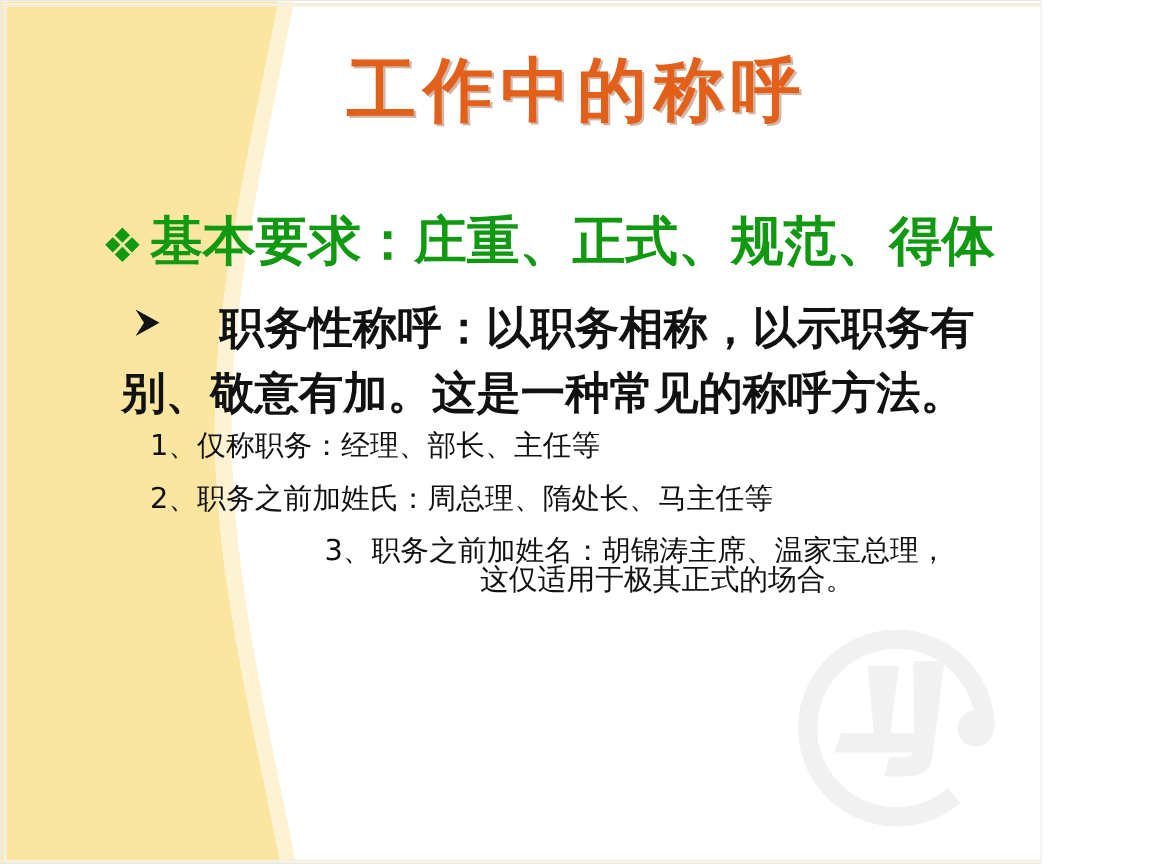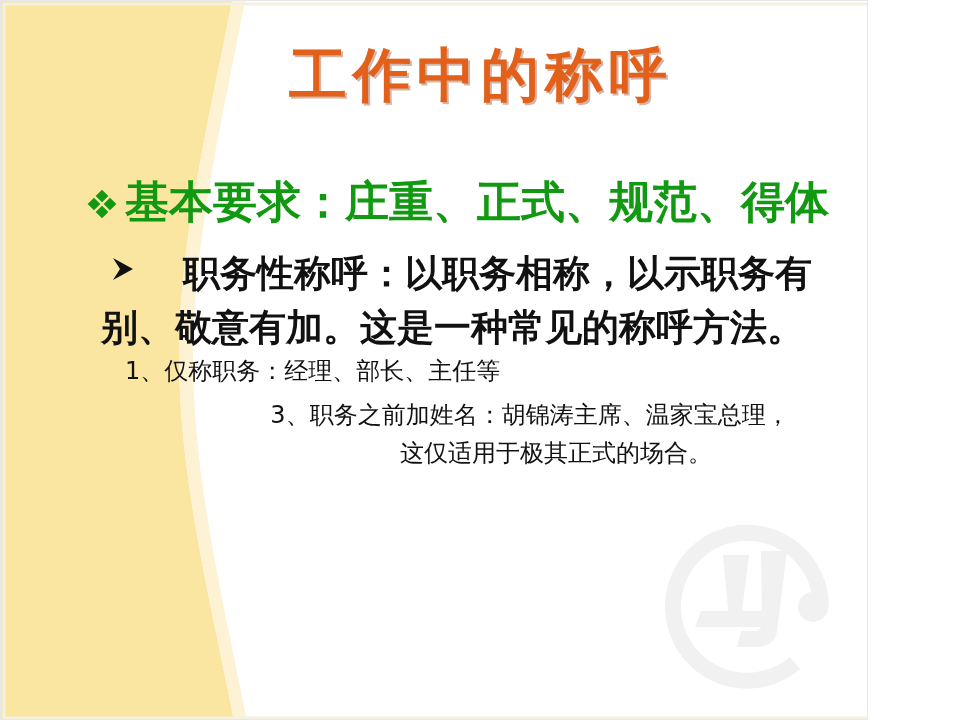--- a/index.html
+++ b/index.html
@@ -122,21 +122,21 @@
     font-size: 24px;
     font-weight: normal;
     line-height: 1.0;
   }
   .num-item {
     margin-bottom: 20px;
     white-space: nowrap;
   }
   .num-item:last-child { margin-bottom: 0; text-align: center; }
   .num-cont {
-    margin-top: 14px;
+    margin-top: 0;
     margin-left: 52px;
     white-space: nowrap;
   }
 </style>
 </head>
 <body>
 
 <div id="slide">
 
   <svg id="bg-decor" viewBox="0 0 960 720" width="960" height="720" preserveAspectRatio="none">
@@ -180,20 +180,21 @@
         <svg class="arrow-bullet" viewBox="0 0 28 30">
           <path d="M4,4 L24,15 L4,26 L11,15 Z" fill="#111111"></path>
         </svg>
         <span>职务性称呼：以职务相称，以示职务有</span>
       </div>
       <div class="sub-bullet-line2">别、敬意有加。这是一种常见的称呼方法。</div>
     </div>
 
     <div class="numbered-list">
       <div class="num-item">1、仅称职务：经理、部长、主任等</div>
+      <div class="num-item">2、职务之前加姓氏：周总理、隋处长、马主任等</div>
       <div class="num-item">
         <span>3、职务之前加姓名：胡锦涛主席、温家宝总理，</span>
         <div class="num-cont">这仅适用于极其正式的场合。</div>
       </div>
     </div>
 
   </div>
 </div>
 
 </body></html>

